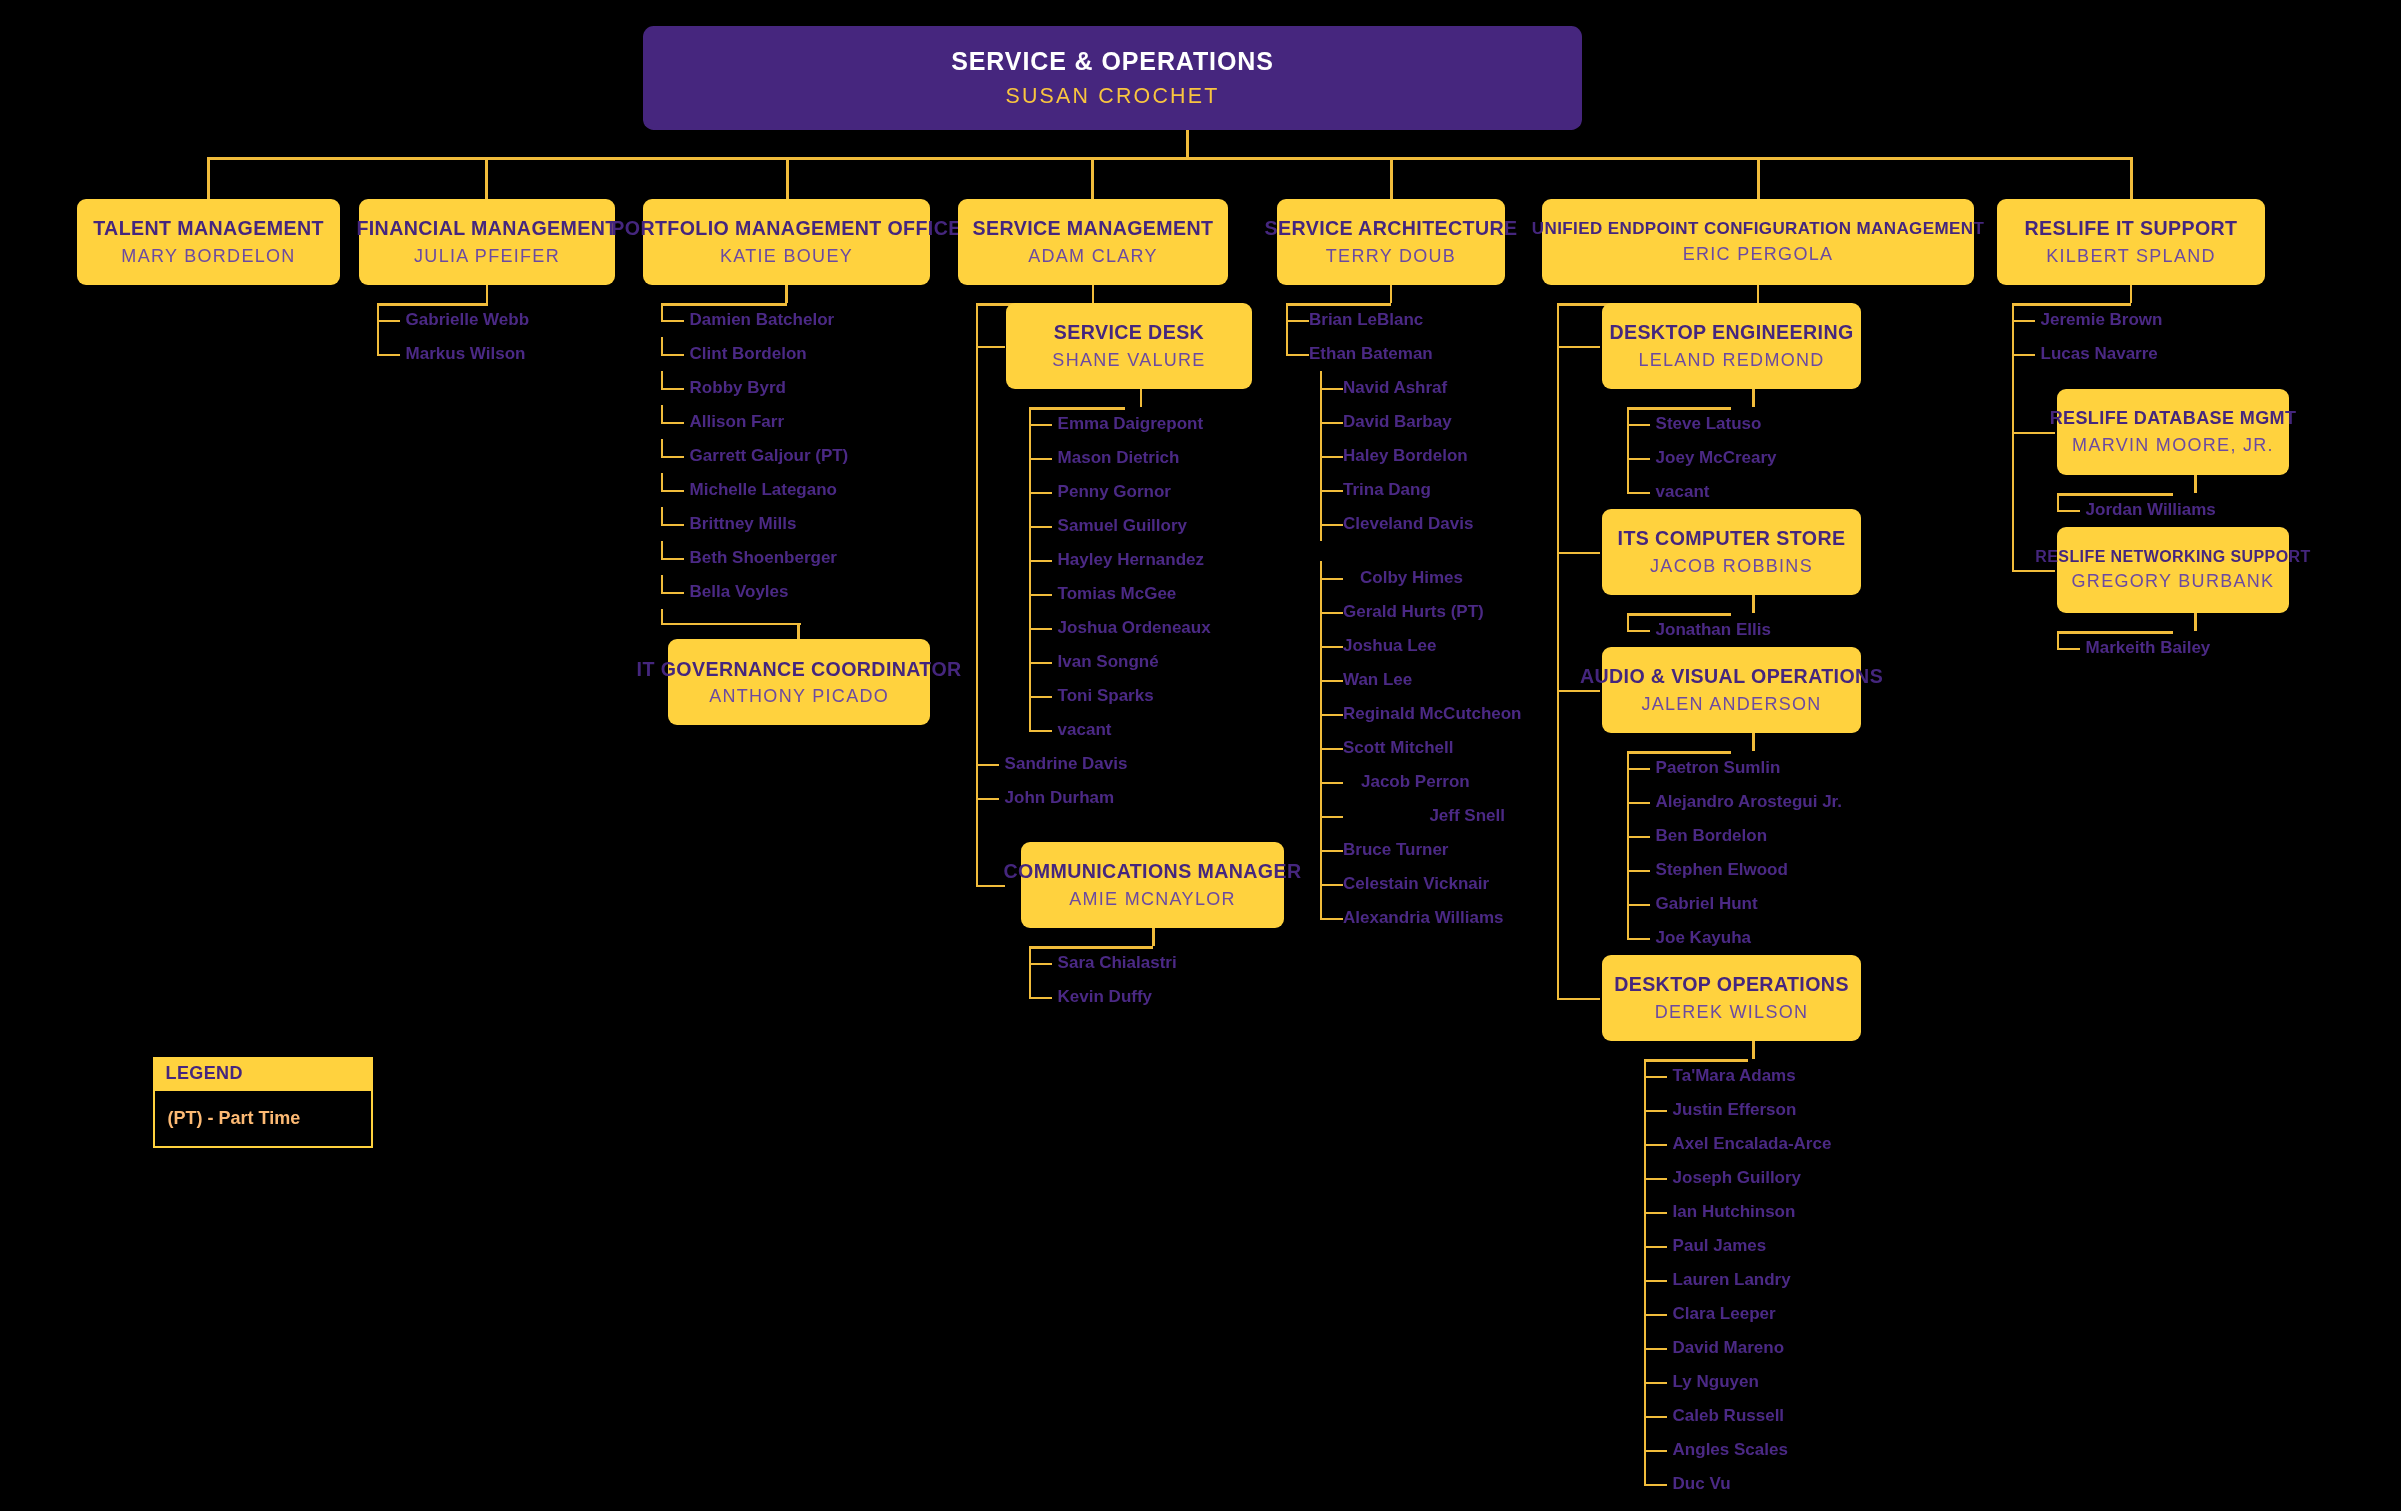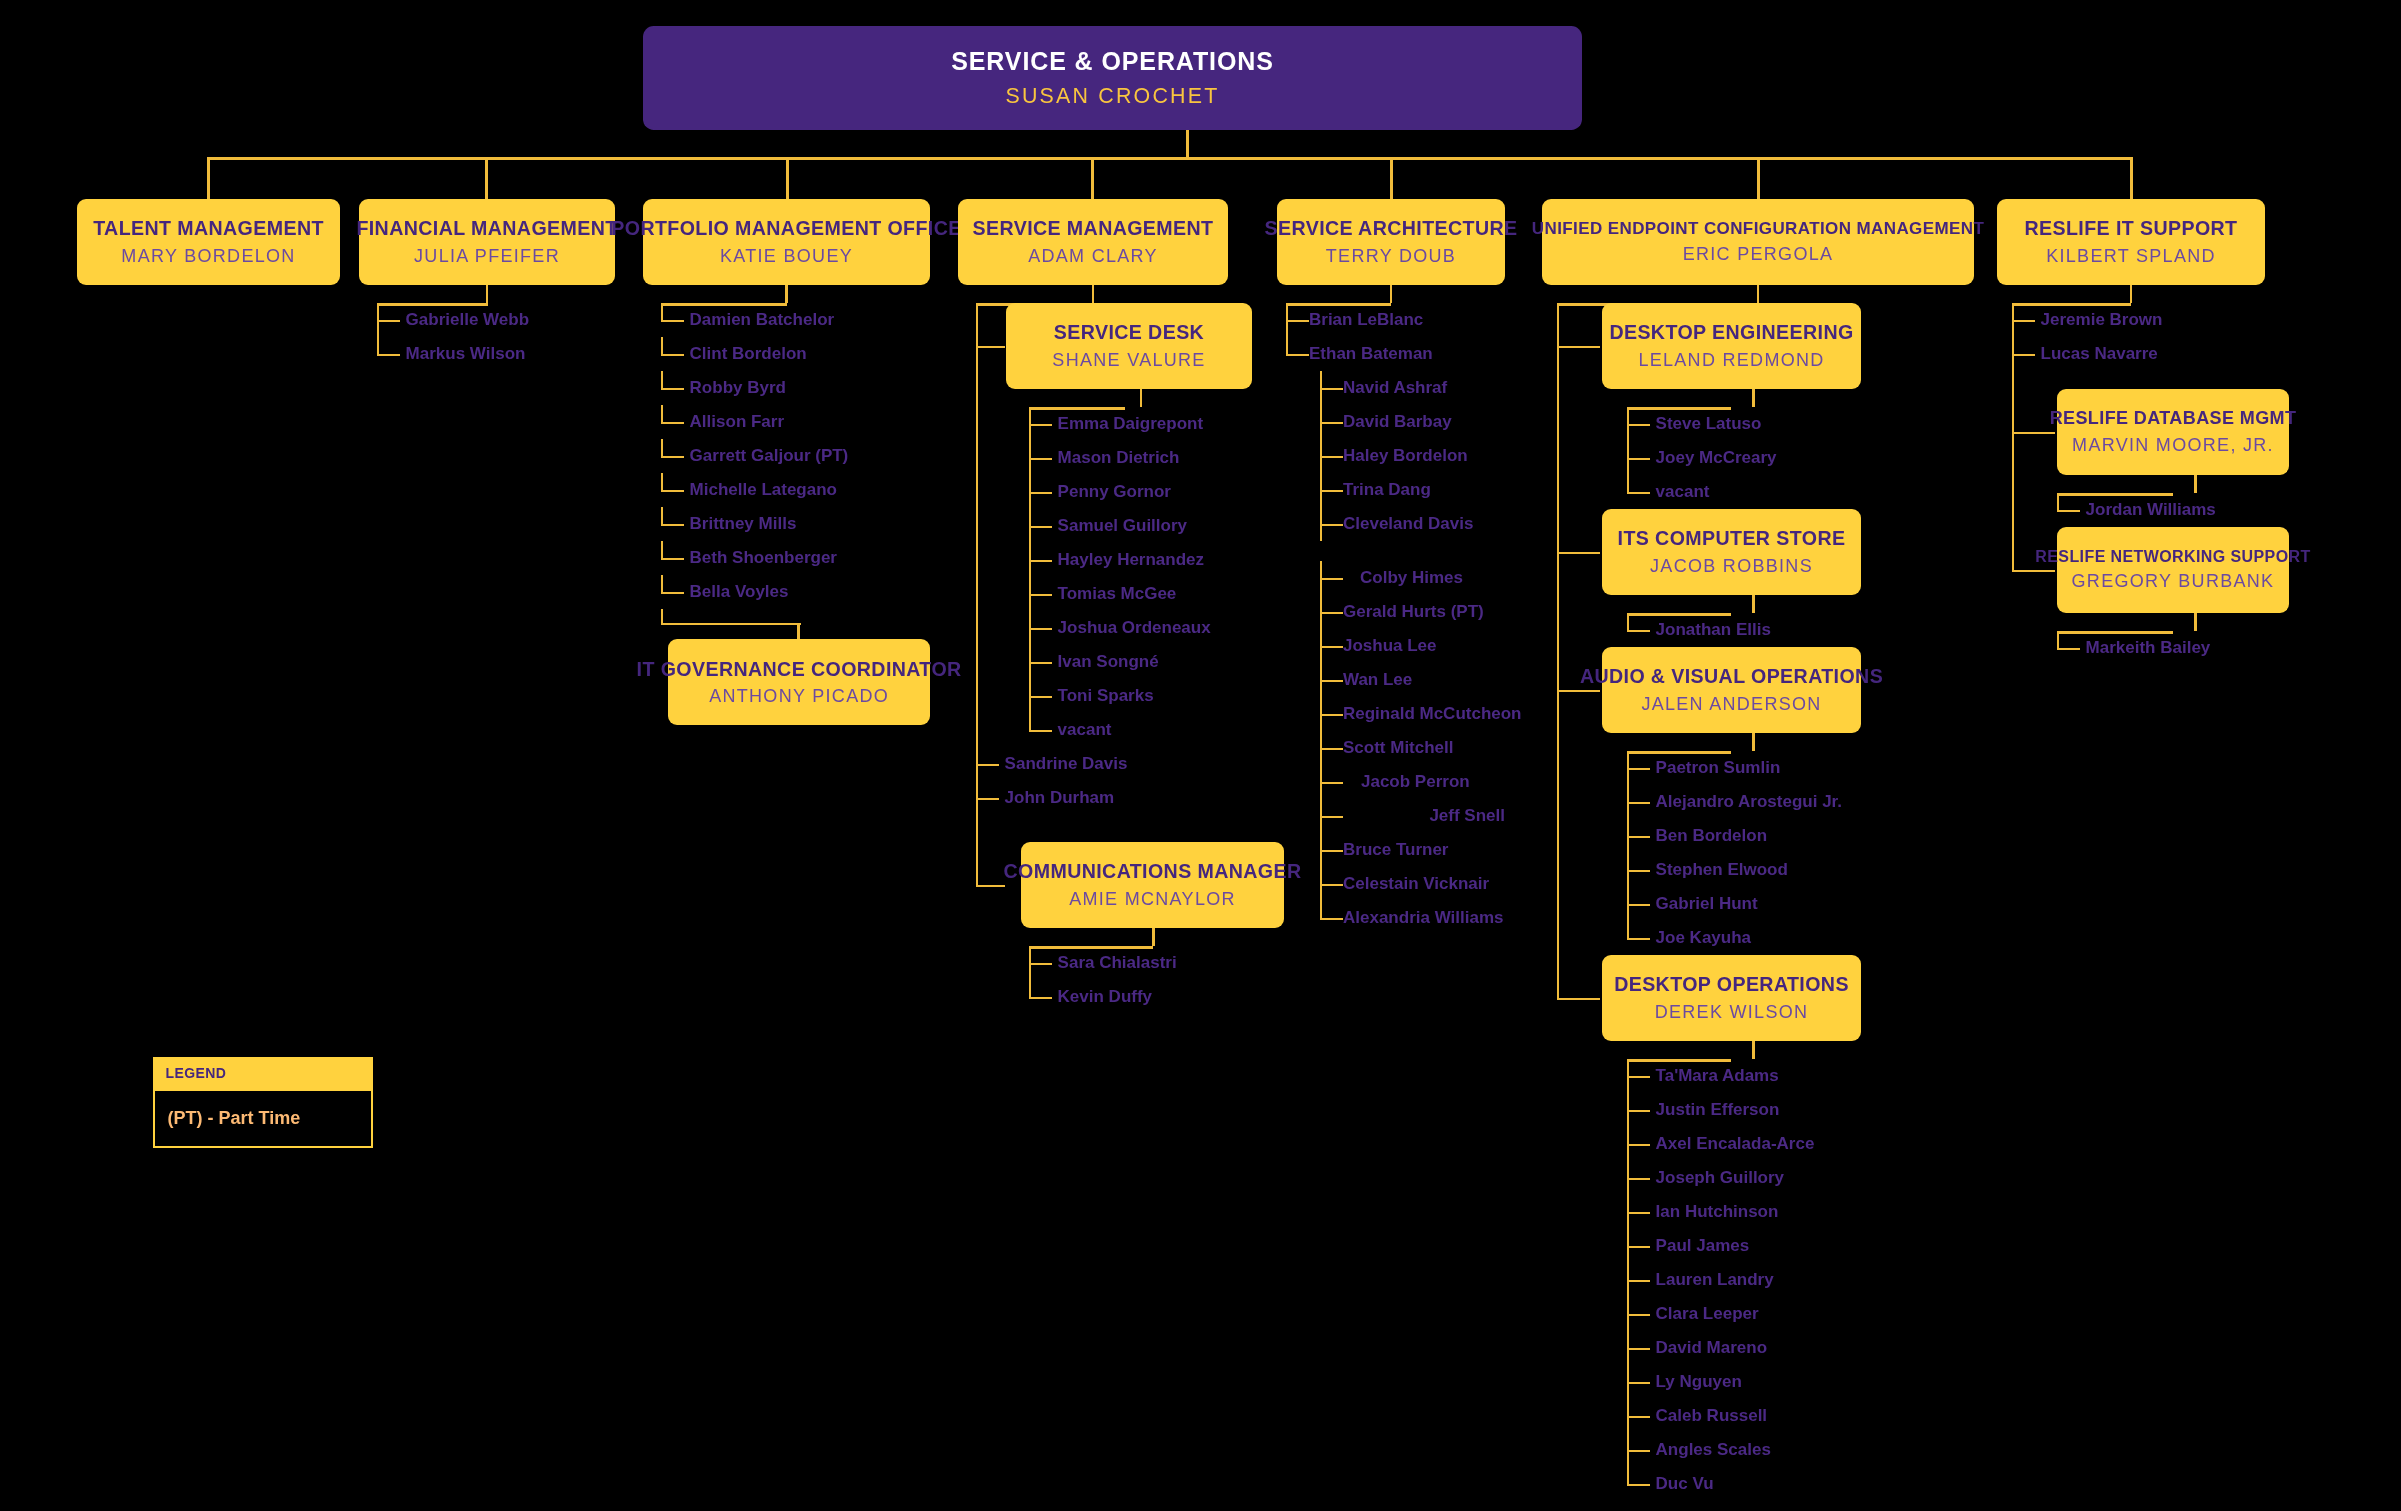--- a/index.html
+++ b/index.html
@@ -59,21 +59,21 @@
 
   
   .lbend{position:relative;height:14.3px;}
   .lbend::before{content:"";position:absolute;left:0;top:0;width:138px;height:14.3px;
     border-left:2.7px solid var(--line);border-bottom:2.7px solid var(--line);}
   .stub2{width:2.7px;height:16px;background:var(--line);}
 
   
   .legend{position:absolute;left:153px;top:1057px;width:220px;}
   .legend .lhead{background:var(--gold);height:32px;display:flex;align-items:center;
-    padding-left:12.5px;color:var(--tpur);font-weight:bold;font-size:14px;letter-spacing:0.4px;}
+    padding-left:12.5px;color:var(--tpur);font-weight:bold;font-size:18px;letter-spacing:0.4px;}
   .legend .lbody{border:2.7px solid var(--gold);height:55px;display:flex;align-items:center;
     padding-left:12.5px;color:#fdba74;font-weight:bold;font-size:18px;}
 </style>
 </head>
 <body>
 
 <div class="canvas">
 
   <div class="rootbox">
     <div class="rtitle">SERVICE &amp; OPERATIONS</div>
@@ -362,21 +362,21 @@
             </div>
           </div>
       </div>
 
       <div class="gwrap" style="width:303px;padding-left:45px;--tw:41px;--th:43px;">
         <div class="tbox" style="width:259px;">
           <div class="ttitle">DESKTOP OPERATIONS</div>
           <div class="tname">DEREK WILSON</div>
         </div>
         <div class="drop"></div>
-        <div class="branch" style="margin-left:25px;--ew:104px;">
+        <div class="branch" style="margin-left:42px;--ew:104px;">
 
         <div class="member">
               <span class="mname">Ta'Mara Adams</span>
             </div>
             <div class="member">
               <span class="mname">Justin Efferson</span>
             </div>
             <div class="member">
               <span class="mname">Axel Encalada-Arce</span>
             </div>

